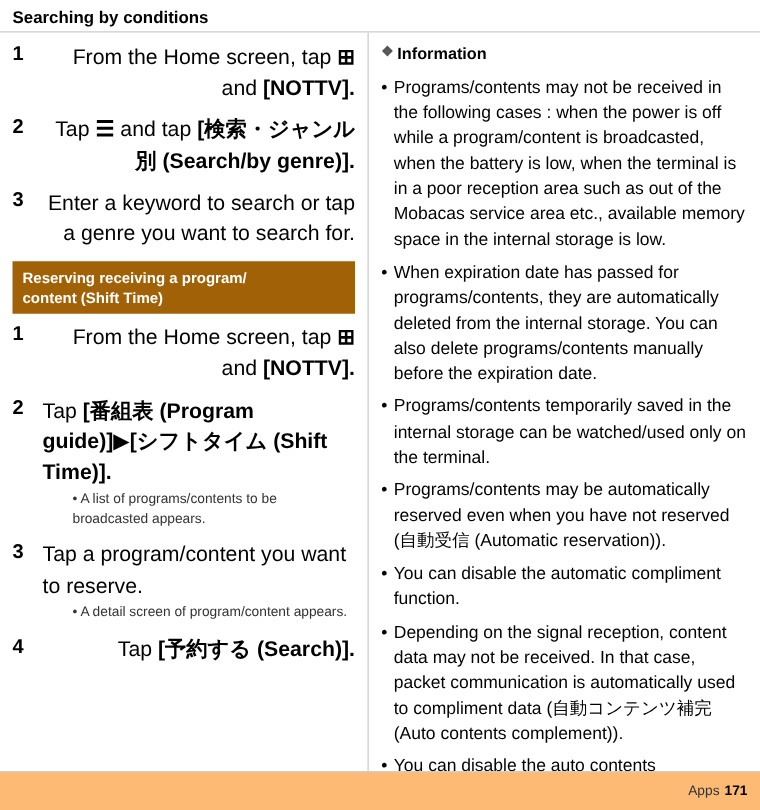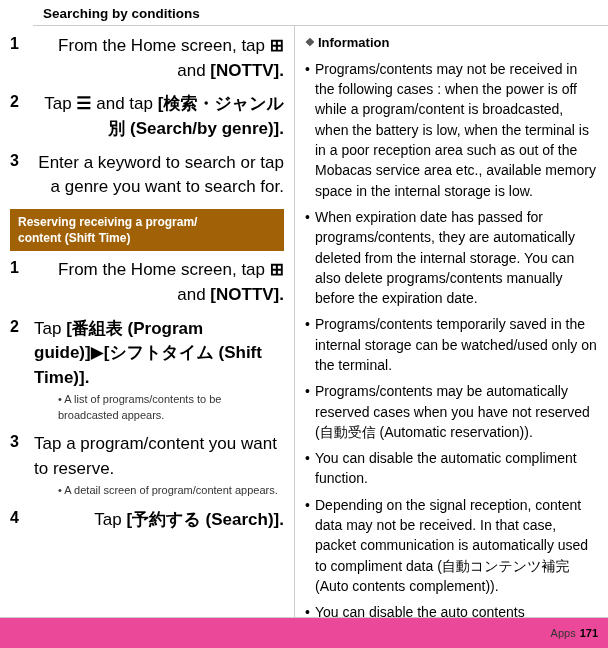--- a/index.html
+++ b/index.html
@@ -18,21 +18,20 @@
       flex-direction: column;
       width: 608px;
       height: 648px;
     }
 
     
     .section-header {
       background: #fff;
       padding: 6px 10px 4px 10px;
       border-bottom: 1px solid #ccc;
-      margin-left: 33px;
     }
     .section-header h1 {
       font-size: 13.5px;
       font-weight: bold;
       color: #000;
     }
 
     
     .content-area {
       display: flex;
@@ -135,21 +134,21 @@
       top: 0;
     }
 
     
     .footer {
       display: flex;
       justify-content: flex-end;
       align-items: center;
       padding: 15px 10px;
       border-top: 1px solid #ccc;
-      background: #ec4899;
+      background: #fdba74;
       height: 22px;
     }
     .footer-apps {
       font-size: 11px;
       color: #333;
       margin-right: 4px;
     }
     .footer-page {
       font-size: 11px;
       font-weight: bold;
@@ -217,21 +216,21 @@
     <div class="right-col">
 
       <div class="info-header">Information</div>
 
       <div class="info-bullet">Programs/contents may not be received in the following cases : when the power is off while a program/content is broadcasted, when the battery is low, when the terminal is in a poor reception area such as out of the Mobacas service area etc., available memory space in the internal storage is low.</div>
 
       <div class="info-bullet">When expiration date has passed for programs/contents, they are automatically deleted from the internal storage. You can also delete programs/contents manually before the expiration date.</div>
 
       <div class="info-bullet">Programs/contents temporarily saved in the internal storage can be watched/used only on the terminal.</div>
 
-      <div class="info-bullet">Programs/contents may be automatically reserved cases when you have not reserved (自動受信 (Automatic reservation)).</div>
+      <div class="info-bullet">Programs/contents may be automatically reserved even when you have not reserved (自動受信 (Automatic reservation)).</div>
 
       <div class="info-bullet">You can disable the automatic compliment function.</div>
 
       <div class="info-bullet">Depending on the signal reception, content data may not be received. In that case, packet communication is automatically used to compliment data (自動コンテンツ補完 (Auto contents complement)).</div>
 
       <div class="info-bullet">You can disable the auto contents complement function.</div>
 
     </div>
 
   </div>

